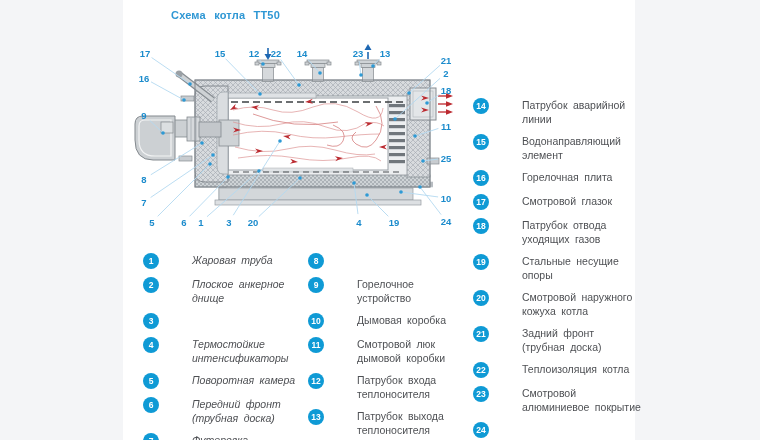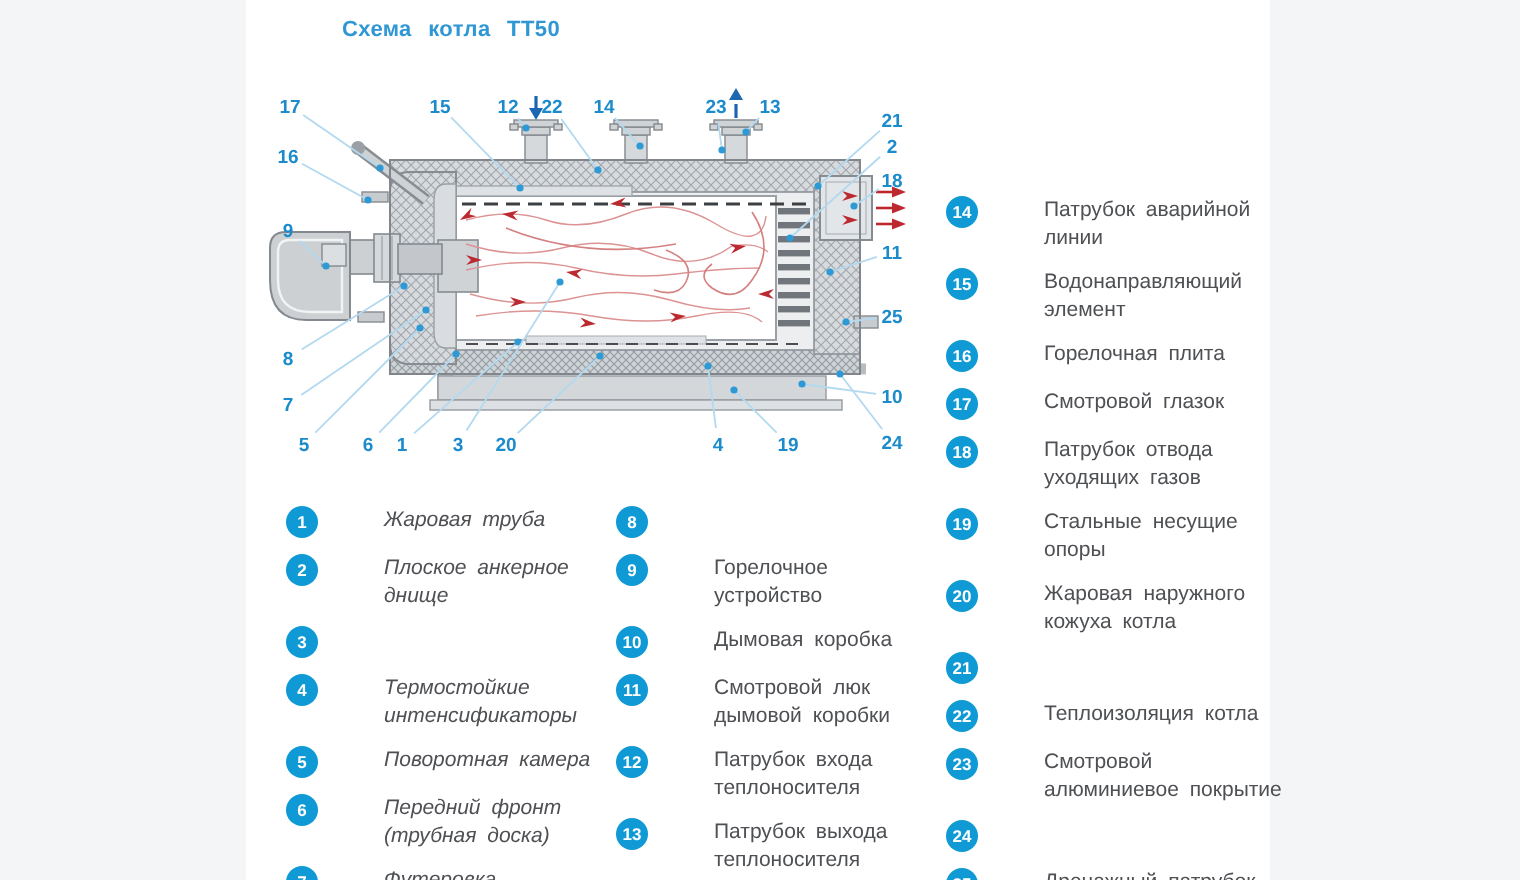--- a/index.html
+++ b/index.html
@@ -336,24 +336,25 @@
       <div class="legend-item">
         <span class="legend-badge">18</span>
         <span class="legend-label">Патрубок отвода уходящих газов</span>
       </div>
       <div class="legend-item">
         <span class="legend-badge">19</span>
         <span class="legend-label">Стальные несущие опоры</span>
       </div>
       <div class="legend-item">
         <span class="legend-badge">20</span>
-        <span class="legend-label">Жаровая наружного кожуха котла</span>
+        <span class="legend-label">Смотровой наружного кожуха котла</span>
       </div>
       <div class="legend-item">
         <span class="legend-badge">21</span>
+        <span class="legend-label">Задний фронт (трубная доска)</span>
       </div>
       <div class="legend-item">
         <span class="legend-badge">22</span>
         <span class="legend-label">Теплоизоляция котла</span>
       </div>
       <div class="legend-item">
         <span class="legend-badge">23</span>
         <span class="legend-label">Смотровой алюминиевое покрытие</span>
       </div>
       <div class="legend-item">

